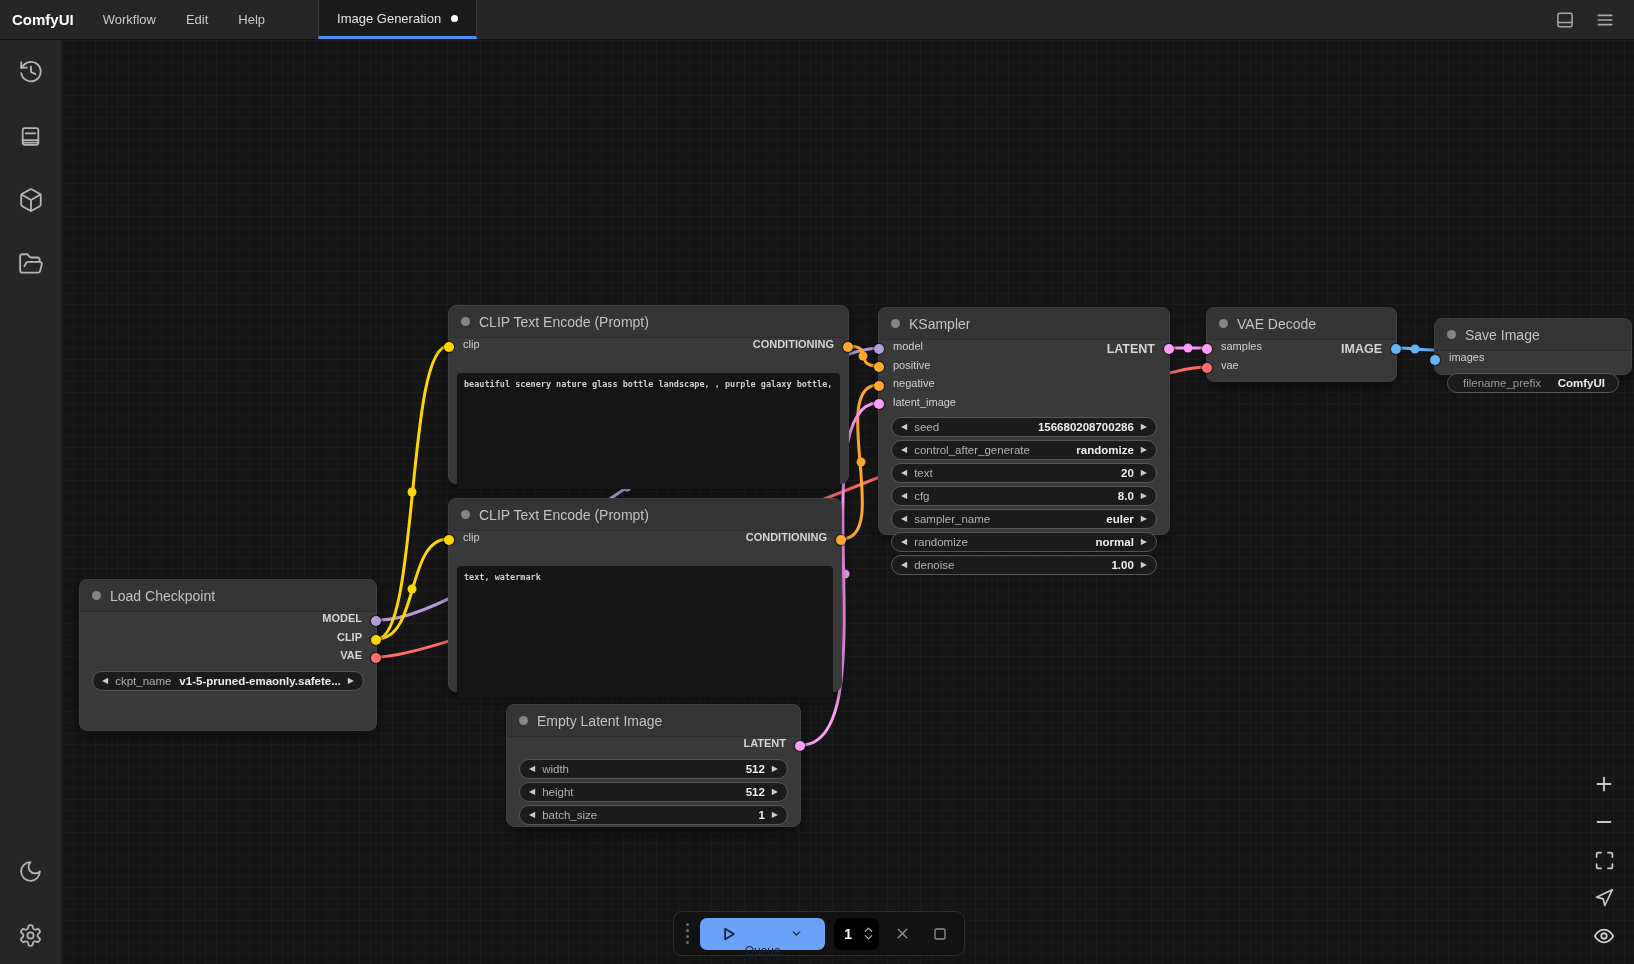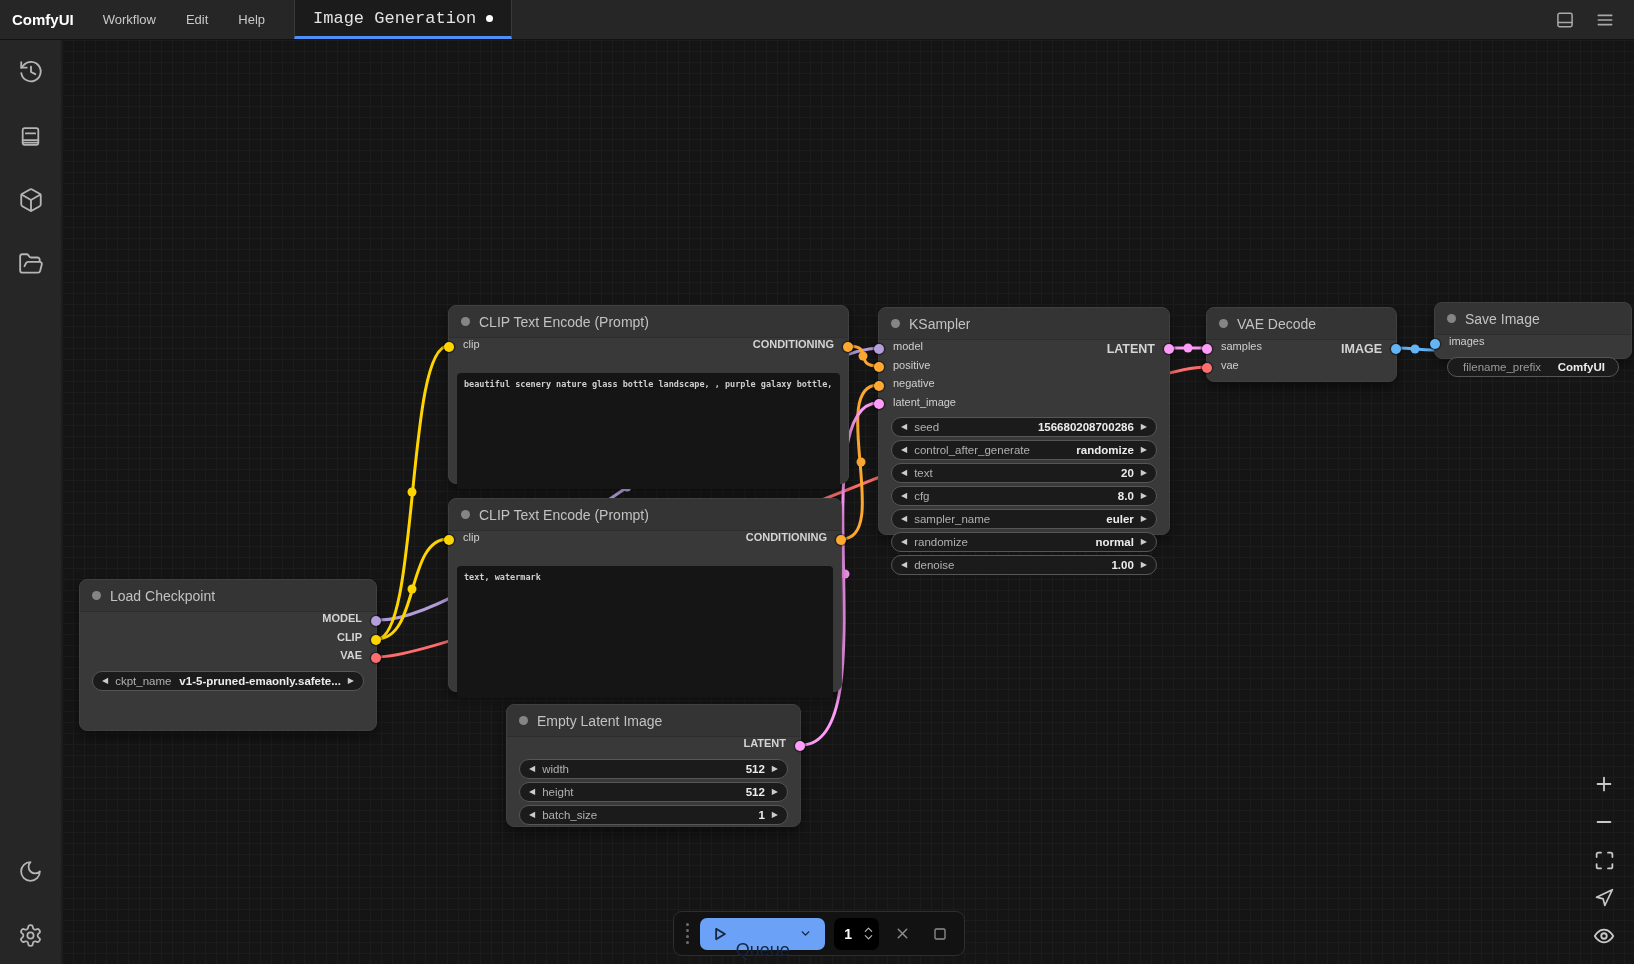--- a/index.html
+++ b/index.html
@@ -7,23 +7,23 @@
   html,body { width:1634px; height:964px; overflow:hidden; background:#151515;
     font-family:"Liberation Sans", sans-serif; }
   .app { position:relative; width:1634px; height:964px; }
 
   
   .menubar { position:absolute; left:0; top:0; right:0; height:40px; background:#262626;
     border-bottom:1px solid #121212; display:flex; align-items:stretch; z-index:30; }
   .logo { font-size:15px; font-weight:bold; color:#ffffff; display:flex; align-items:center;
     padding:0 14px 0 12px; }
   .menu-item { display:flex; align-items:center; padding:6px 15px; font-size:13px; color:#c9c9c9; cursor:pointer; }
-  .wf-tab { margin-left:14px; display:flex; align-items:center; gap:10px; padding:0 18px;
+  .wf-tab { margin-left:38px; display:flex; align-items:center; gap:10px; padding:0 18px;
     background:#1b1b1b; border-left:1px solid #3a3a3a; border-right:1px solid #3a3a3a;
-    border-bottom:3px solid var(--accent,#4e8ef7); font-size:17px; color:#e3e3e3;font-family:Liberation Mono, monospace; }
+    border-bottom:3px solid var(--accent,#4e8ef7); font-size:13px; color:#e3e3e3; }
   .unsaved-dot { width:7px; height:7px; border-radius:50%; background:#ffffff; }
   .menubar-right { margin-left:auto; display:flex; align-items:center; gap:10px; padding-right:14px; }
   .topbar-btn { width:30px; height:30px; display:flex; align-items:center; justify-content:center;
     color:#a9a9a9; border-radius:4px; cursor:pointer; }
 
   
   .sidebar { position:absolute; left:0; top:40px; bottom:0; width:62px; background:#262626;
     border-right:1px solid #1c1c1c; display:flex; flex-direction:column; align-items:center;
     padding:18px 0 15px 0; gap:36px; z-index:30; }
   .side-btn { width:30px; height:28px; display:flex; align-items:center; justify-content:center;
@@ -74,21 +74,21 @@
   .prompt-box.tall { height:132px; }
 
   
   .queue-bar { position:absolute; left:673px; top:911px; width:292px; height:45px; z-index:6;
     background:#121212; border:1px solid #2e2e2e; border-radius:9px;
     display:flex; align-items:center; padding:0 10px; gap:9px; }
   .grip { display:flex; flex-direction:column; gap:3px; padding:0 2px; cursor:grab; }
   .grip span { width:3px; height:3px; border-radius:50%; background:#6e6e6e; }
   .queue-btn { height:32px; width:133px; background:var(--queue_button,#6ba2f7); border-radius:7px;
     display:flex; align-items:center; justify-content:center; gap:9px; color:#16243d; cursor:pointer; }
-  .queue-btn .qlabel { font-size:18px;margin-top:34px; }
+  .queue-btn .qlabel { font-size:12px;margin-top:34px; }
   .batch-box { height:32px; width:47px; background:#000000; border-radius:7px; display:flex;
     align-items:center; padding:0 5px 0 10px; cursor:text; }
   .batch-num { color:#ffffff; font-size:14px; font-weight:bold; }
   .steppers { margin-left:auto; display:flex; flex-direction:column; gap:1px; color:#b9b9b9; }
   .steppers svg { display:block; cursor:pointer; }
   .qicon { width:30px; height:30px; display:flex; align-items:center; justify-content:center;
     color:#8e8e8e; cursor:pointer; border-radius:5px; }
 
   
   .canvas-controls { position:absolute; right:18px; bottom:16px; z-index:6; display:flex;
@@ -260,21 +260,21 @@
         <span class="slabel">samples</span>
       </div>
     <div class="slot-row">
         <span class="slabel">vae</span>
       </div>
     <span class="slot-dot in" style="top:36px;background:var(--latent)"></span>
     <span class="slot-dot in" style="top:55px;background:var(--vae)"></span>
     <span class="slot-dot out" style="top:36px;background:var(--image)"></span>
   </div>
 
-  <div class="node" style="left:1434px;top:302px;width:198px;height:57px">
+  <div class="node" style="left:1434px;top:318px;width:198px;height:57px">
     <div class="node-header">
       <span class="ndot"></span>
       <span class="ntitle">Save Image</span>
     </div>
     <div class="slot-row">
         <span class="slabel">images</span>
       </div>
     <div class="widget textw">
       <span class="wname">filename_prefix</span>
       <span class="wvalue">ComfyUI</span>

